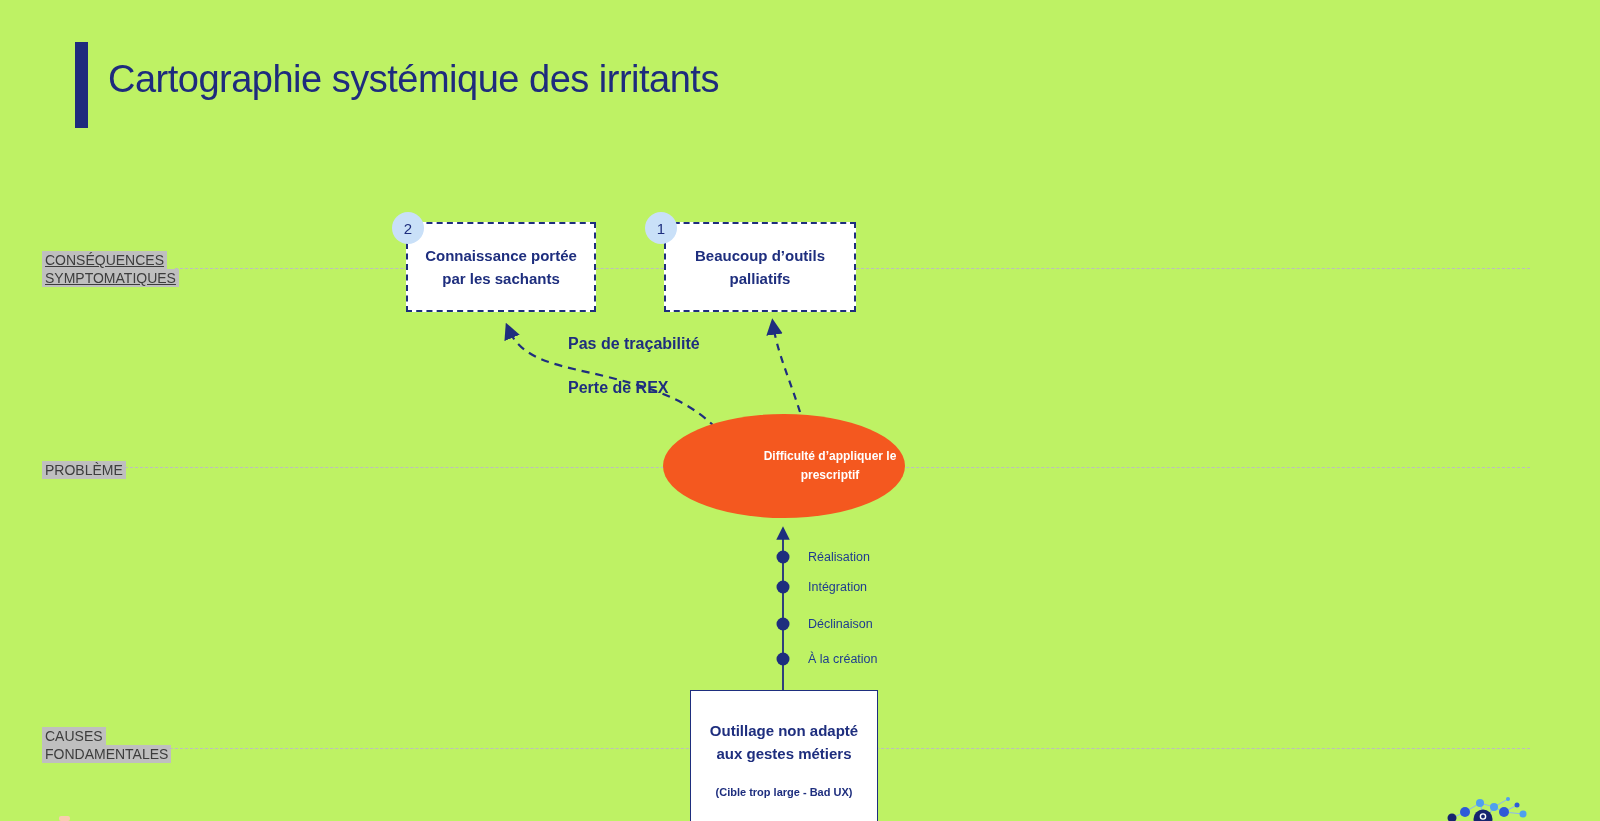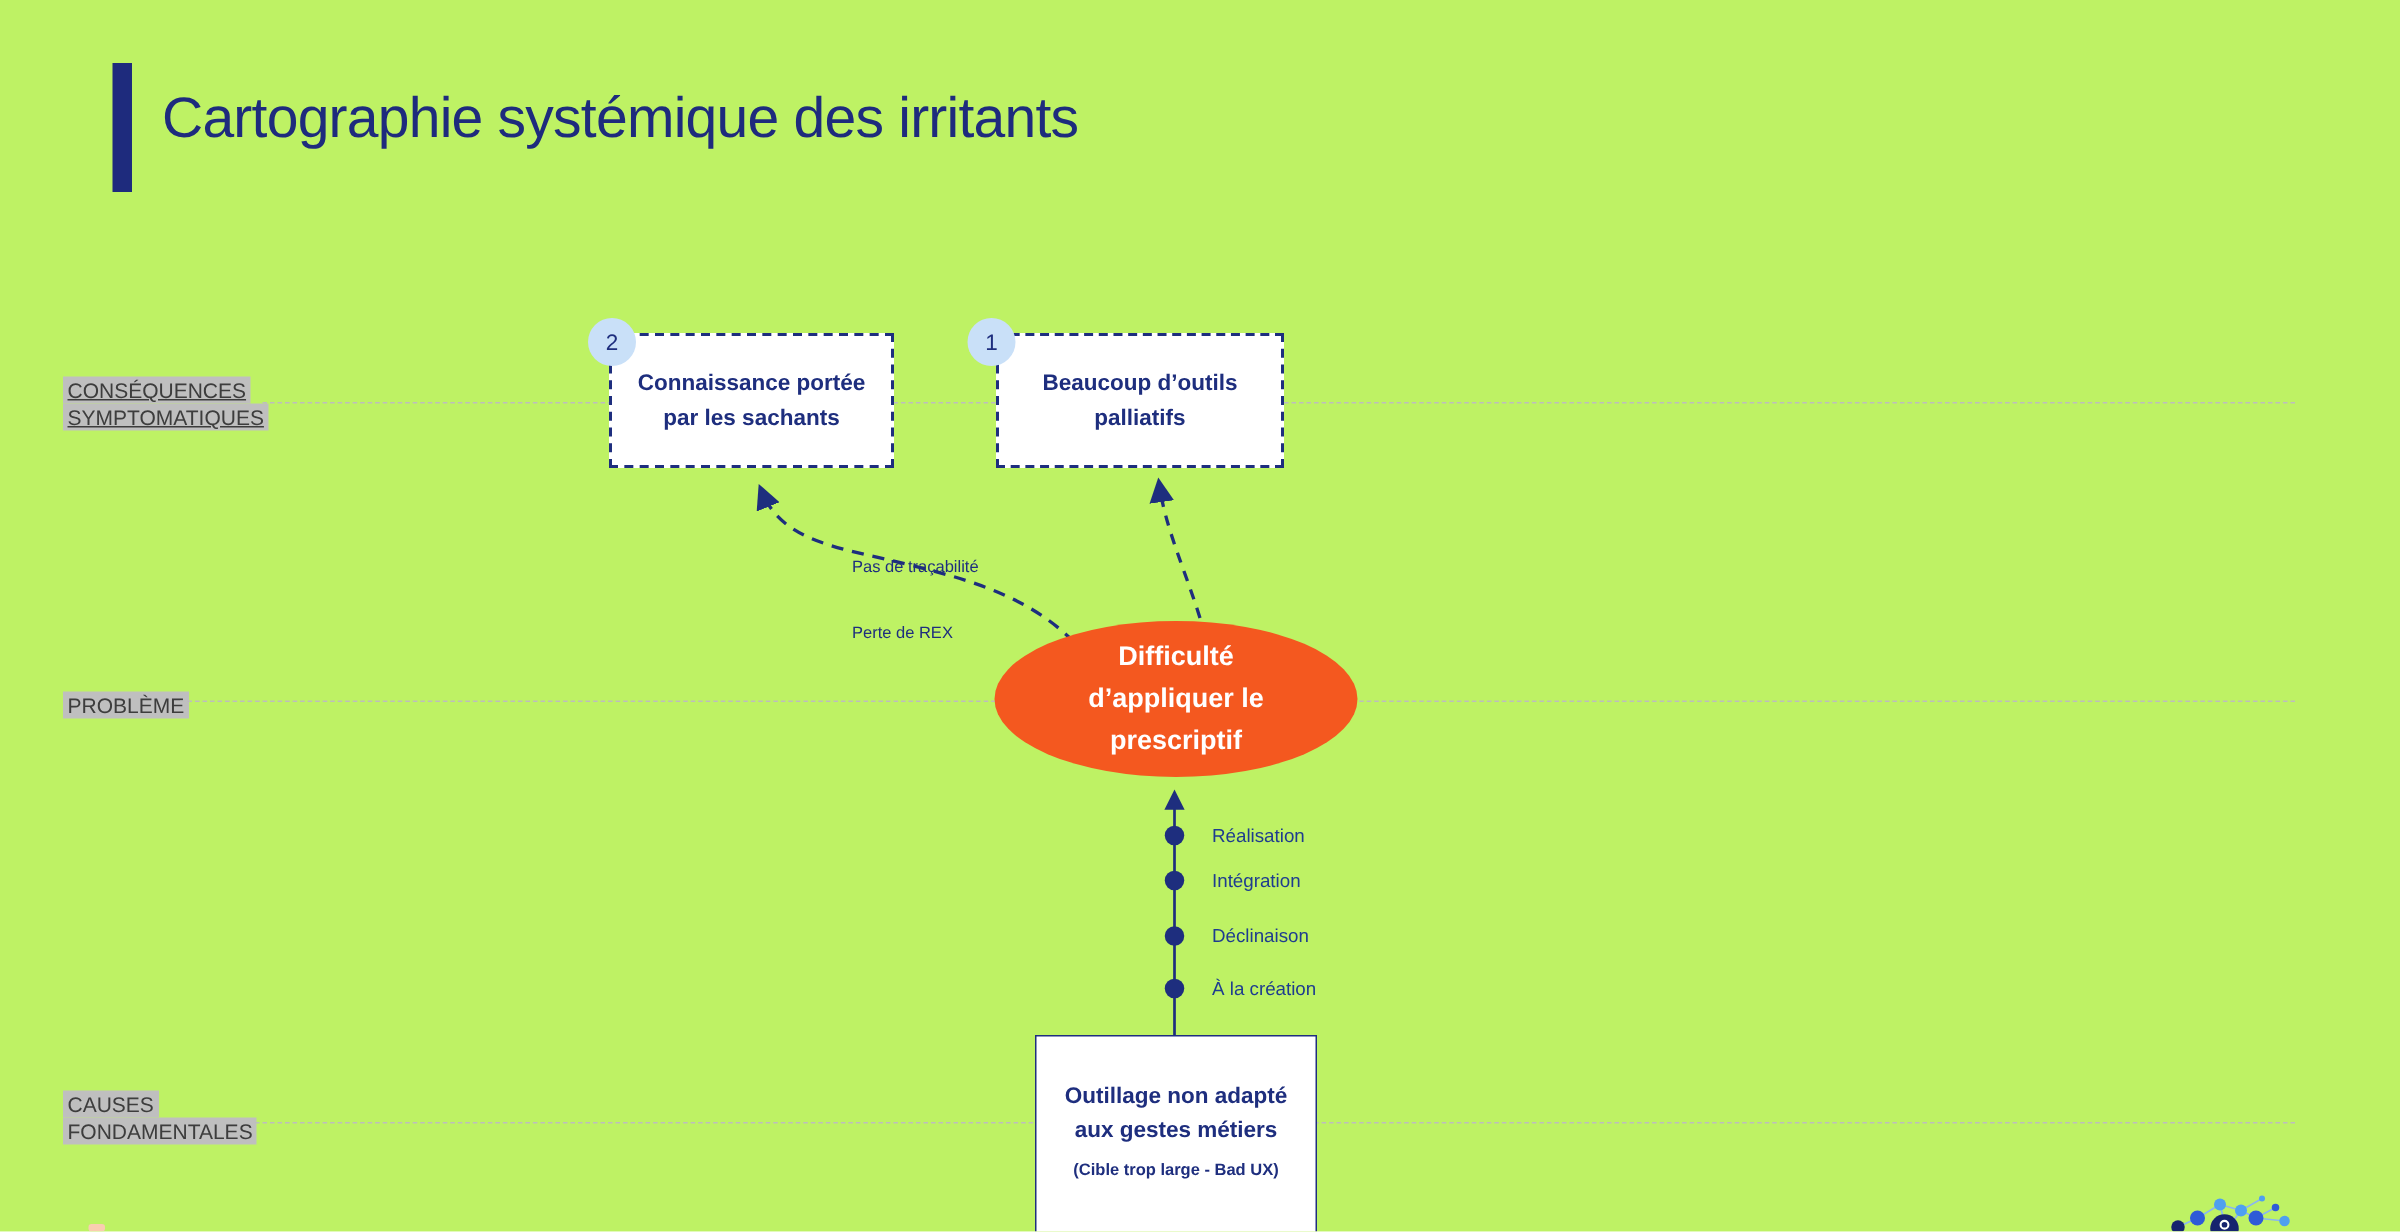--- a/index.html
+++ b/index.html
@@ -34,40 +34,40 @@
   .sym-box .inner{width:160px;}
   .box-2{left:406px;top:222px;}
   .box-1{left:664px;top:222px;width:188px;}
   .badge{position:absolute;width:32px;height:32px;border-radius:50%;background:#c9e0f8;
          color:#1e2e7e;font-size:15px;display:flex;align-items:center;justify-content:center;
          z-index:4;}
   .badge-2{left:392px;top:212px;}
   .badge-1{left:645px;top:212px;}
 
   
-  .arrow-label{position:absolute;color:#1e2e7e;font-weight:normal;font-size:11px;z-index:4;margin-top:37px;}
+  .arrow-label{position:absolute;color:#1e2e7e;font-weight:bold;font-size:16px;z-index:4;}
   .label-trace{left:568px;top:335px;}
   .label-rex{left:568px;top:379px;}
 
   
   .problem-ellipse{position:absolute;left:663px;top:414px;width:242px;height:104px;
                    border-radius:50%;background:#f4581f;display:flex;align-items:center;
-                   justify-content:center;text-align:center;color:#ffffff;font-weight:bold;
-                   font-size:18px;line-height:1.55;z-index:3;}
+                   justify-content:flex-end;text-align:center;color:#ffffff;font-weight:bold;
+                   font-size:12px;line-height:1.55;z-index:3;}
   .problem-ellipse .inner{width:150px;}
 
   
   .tl-label{position:absolute;left:808px;color:#1e3c8f;font-size:12.5px;z-index:4;}
   .tl-0{top:550px;} .tl-1{top:580px;} .tl-2{top:617px;} .tl-3{top:652px;}
 
   
   .cause-box{position:absolute;left:690px;top:690px;width:186px;height:150px;background:#fff;
              border:1.5px solid #1e2e7e;z-index:3;text-align:center;color:#1e2e7e;}
   .cause-box .cb-title{font-weight:bold;font-size:15px;line-height:1.55;margin:28px auto 0;width:166px;}
-  .cause-box .cb-sub{font-weight:bold;font-size:11px;margin-top:8px;}
+  .cause-box .cb-sub{font-weight:bold;font-size:11px;margin-top:20px;}
 
   
   .network-logo{position:absolute;left:1410px;top:790px;width:130px;height:31px;z-index:2;}
 
   
   .cut-mark{position:absolute;left:59px;top:816px;width:11px;height:5px;background:#f9cdb0;
             border-radius:2px;z-index:1;}
 </style>
 </head>
 <body>

